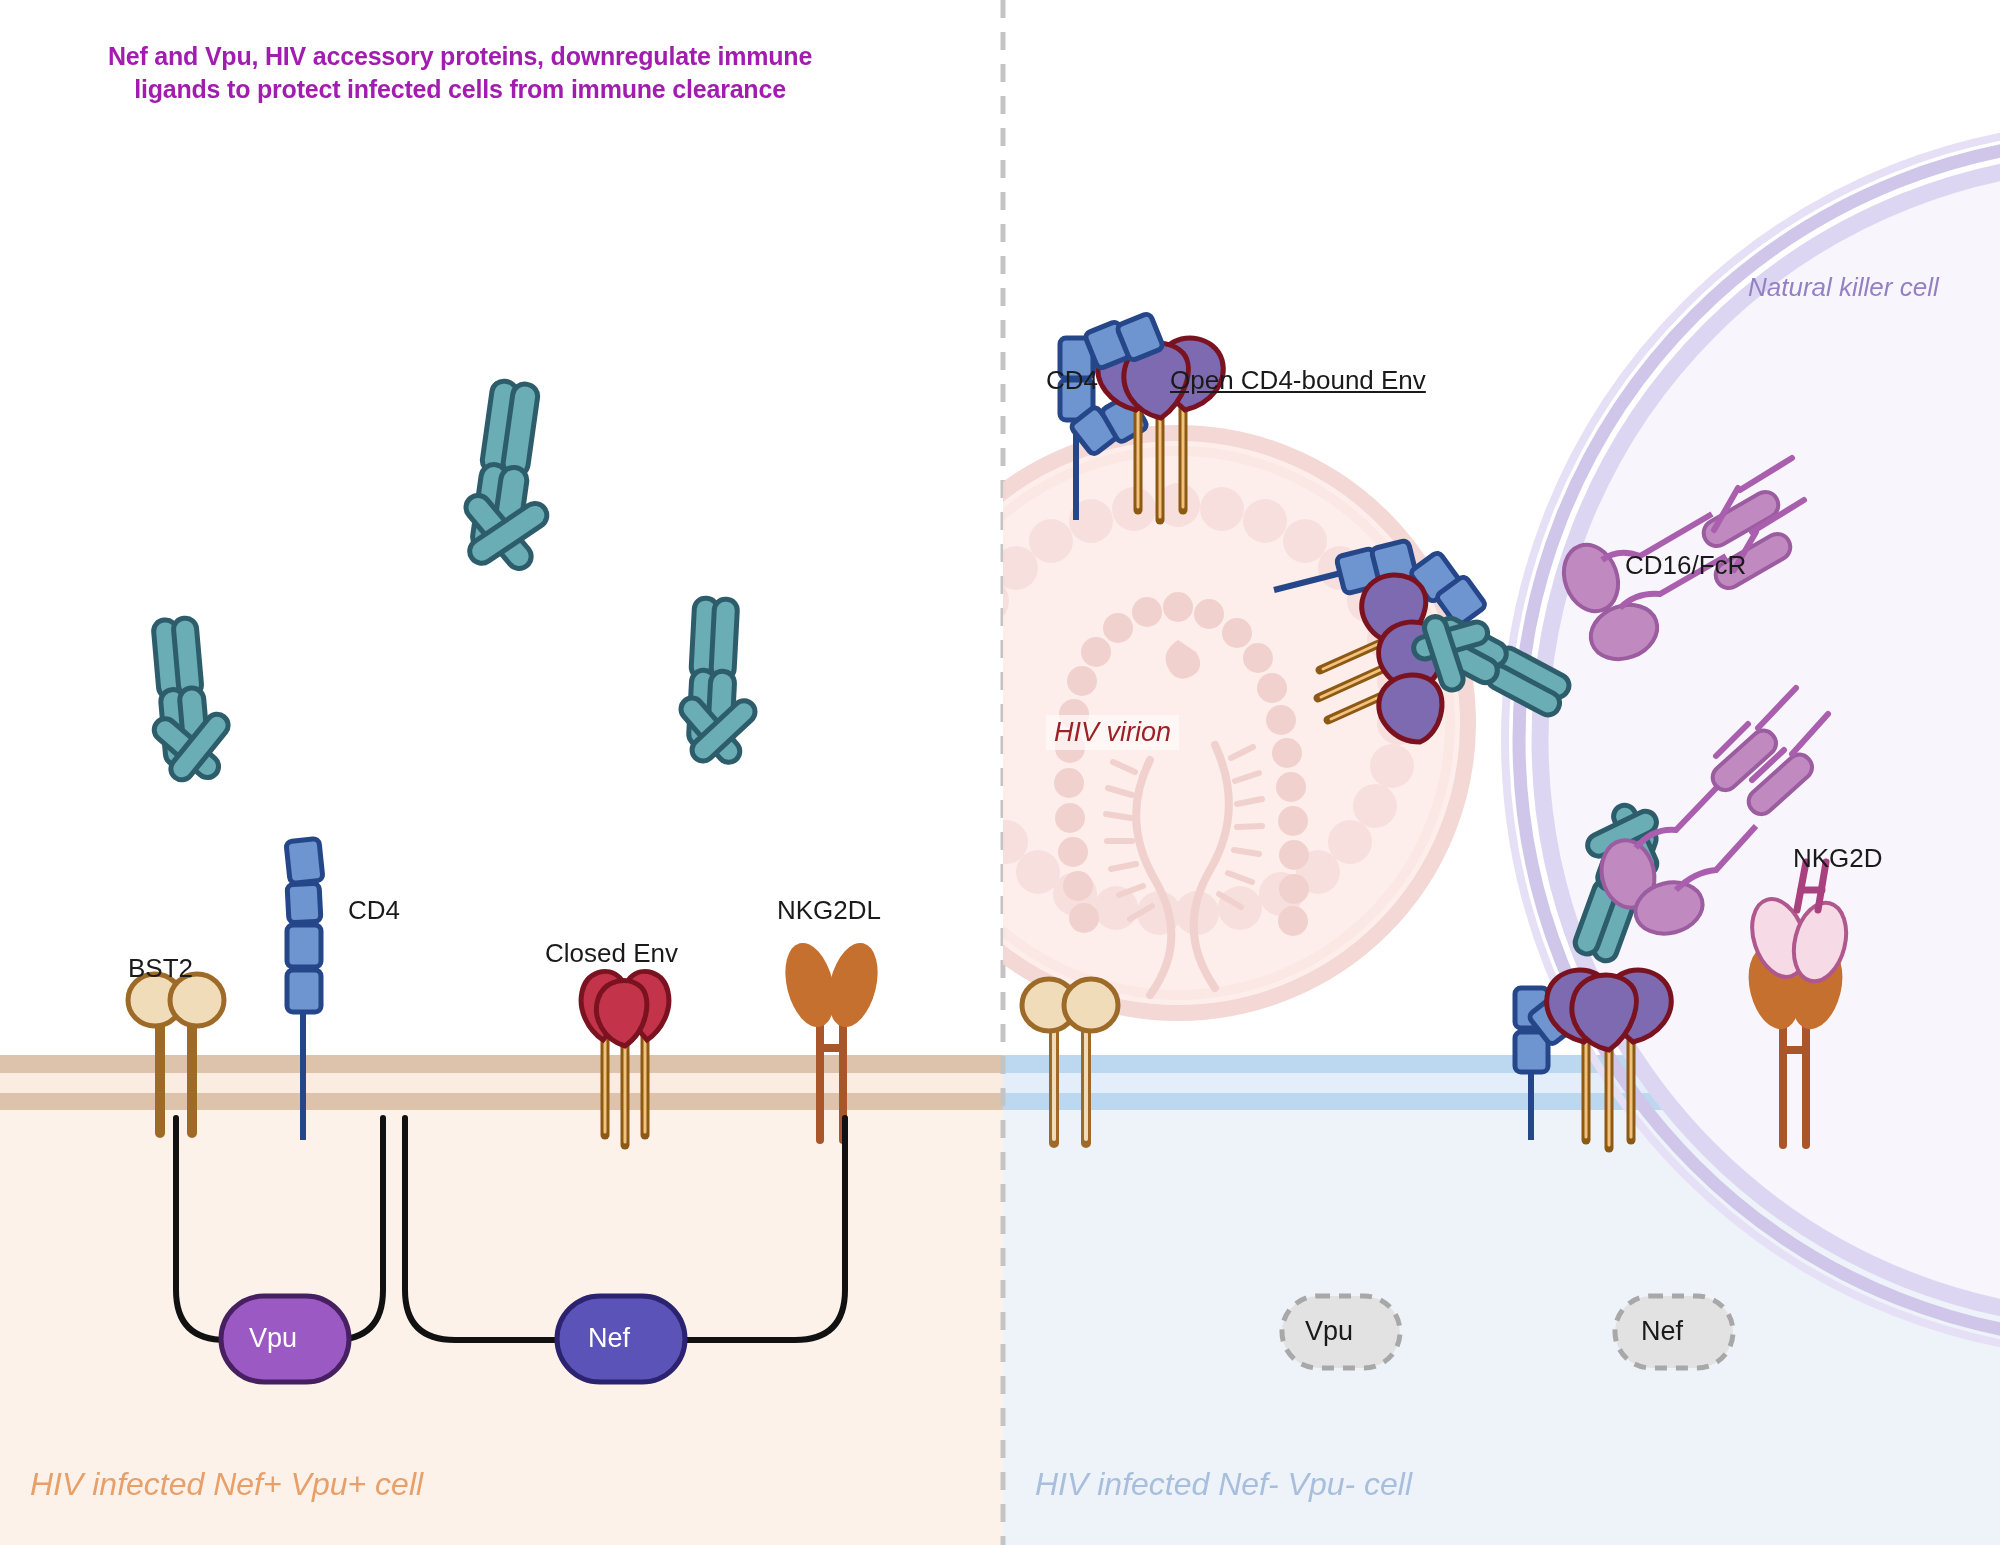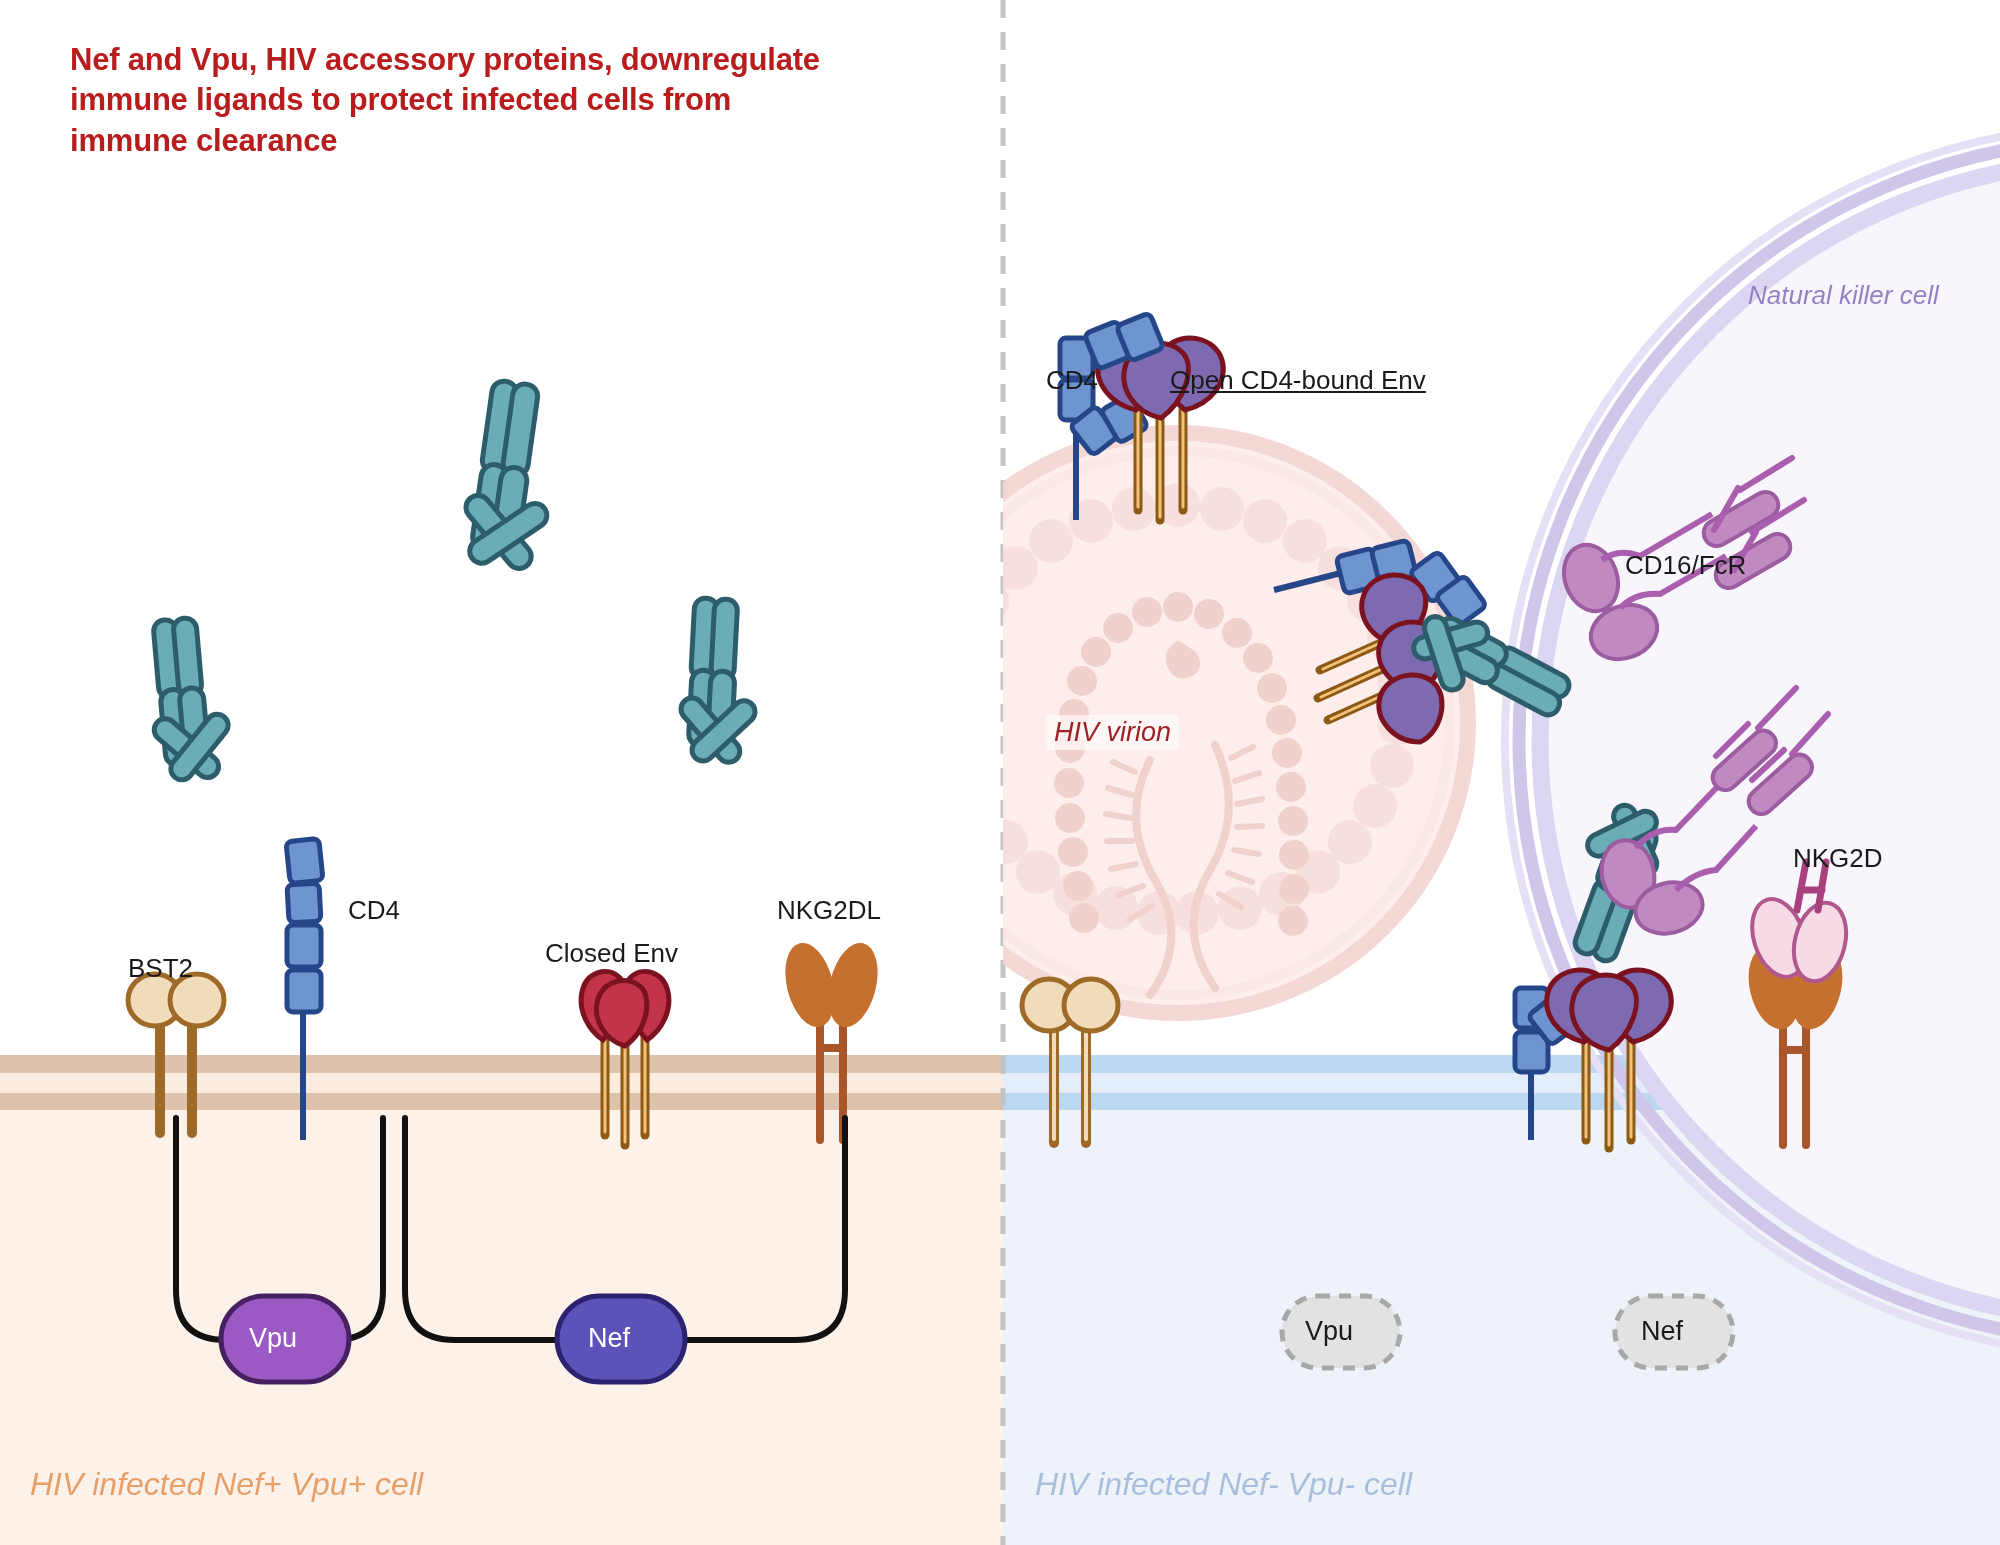--- a/index.html
+++ b/index.html
@@ -8,46 +8,46 @@
     font-family:"Liberation Sans", sans-serif;
     background:#ffffff;
     position:relative;
     overflow:hidden;
   }
   #stage { position:absolute; inset:0; width:2000px; height:1545px; }
   svg.layer { position:absolute; top:0; left:0; width:2000px; height:1545px; }
 
   .title {
     position:absolute;
-    text-align:left;
+    text-align:center;
     font-weight:bold;
-    font-size:31px;
+    font-size:25px;
     line-height:1.30;
-    color:#b91c1c;
+    color:#a21caf;
     letter-spacing:-0.2px;
   }
   #title-left  { left:70px;  top:40px;  width:780px; }
   #title-right { left:1060px; top:40px; width:830px; }
 
   .lbl {
     position:absolute;
     font-size:26px;
     color:#1a1a1a;
     white-space:nowrap;
   }
   .lbl-italic { font-style:italic; }
   .cell-caption {
     position:absolute;
     font-style:italic;
     font-size:32px;
     white-space:nowrap;
   }
   #caption-left  { left:30px;  top:1466px; color:#e8a06a; }
   #caption-right { left:1035px; top:1466px; color:#a8bedd; }
-  #nk-label      { left:1748px; top:272px;  color:#9481c4; font-size:26px; font-style:italic;margin-top:8px; }
+  #nk-label      { left:1748px; top:272px;  color:#9481c4; font-size:26px; font-style:italic; }
   #virion-label  {
      left:1046px; top:715px; color:#9e2225; font-size:27px; 
      background:rgba(255,250,250,0.72); padding:2px 8px;
   }
   .pill-text {
     position:absolute; color:#ffffff; font-size:27px;
     white-space:nowrap; pointer-events:none;
   }
   .pill-text-dark { color:#1a1a1a; }
 </style>

